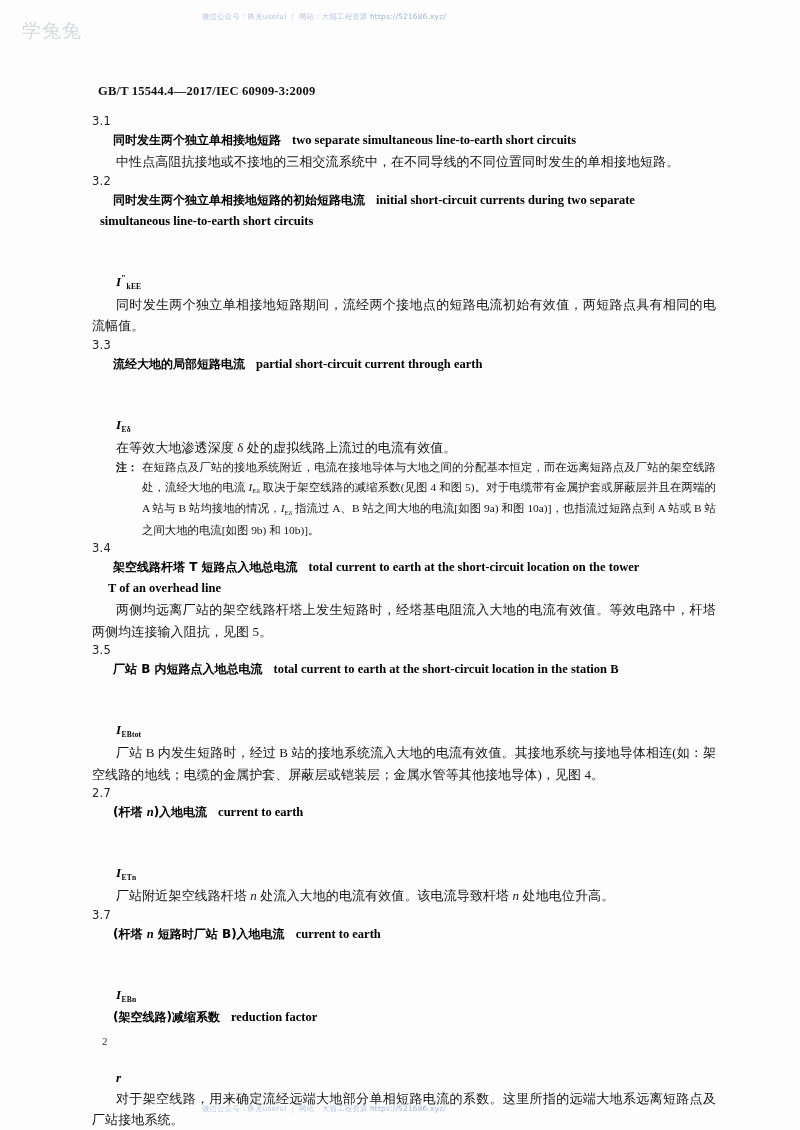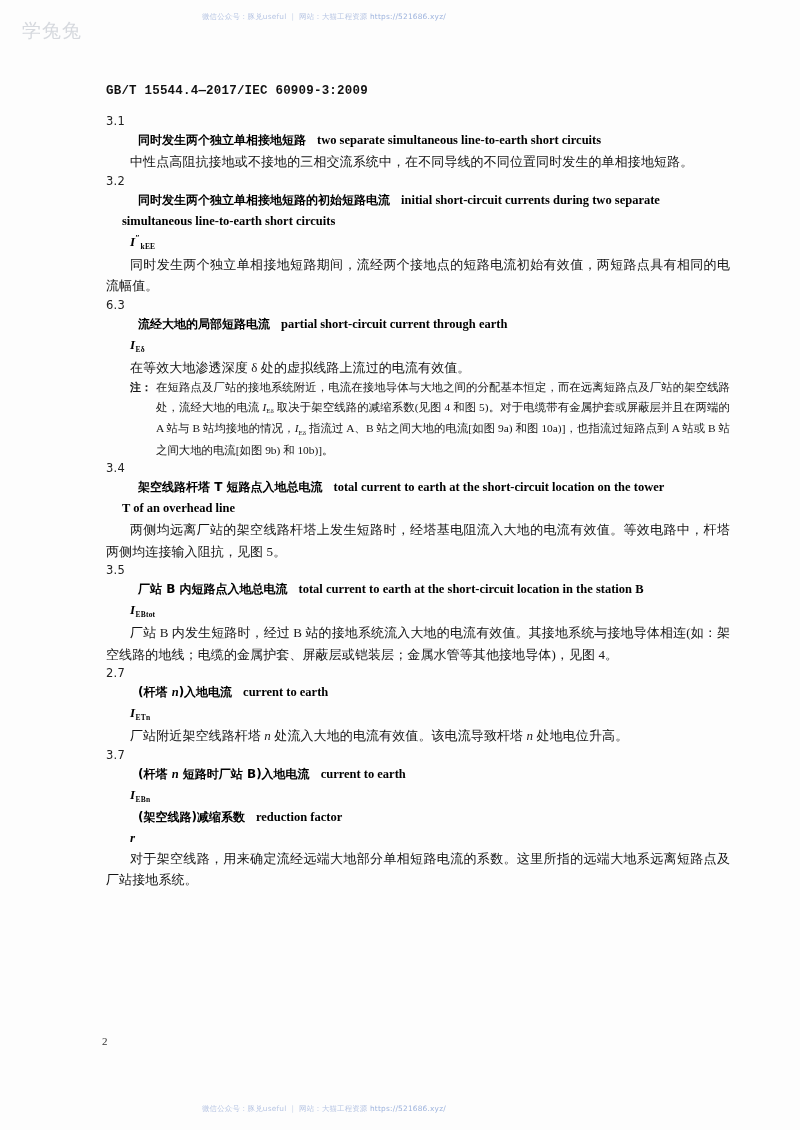--- a/index.html
+++ b/index.html
@@ -48,47 +48,47 @@
     white-space: nowrap;
   }
   .wm-bar.top { top: 12px; }
   .wm-bar.bottom { top: 1104px; }
   .wm-bar .sep { color: #ccd6ea; padding: 0 5px; }
   .wm-bar .url { color: #9db3dd; }
 
   
   .runhead {
     position: absolute;
-    left: 106px;
+    left: 98px;
     top: 84px;
-    font-family: Liberation Mono, monospace;
+    font-family: Liberation Serif, serif;
     font-weight: bold;
     font-size: 12.5px;
     letter-spacing: .2px;
     color: #111;
   }
 
   
   .content {
     position: absolute;
-    left: 106px;
+    left: 92px;
     top: 113px;
     width: 624px;
   }
 
   .clause-num {
     font-family: "DejaVu Sans", sans-serif;
     font-size: 11.5px;
     line-height: 17px;
     color: #222;
     letter-spacing: .3px;
   }
 
   .term {
-    margin-left: 32px;
+    margin-left: 21px;
     font-family: "DejaVu Sans", sans-serif;
     font-weight: bold;
     font-size: 12px;
     line-height: 21px;
     color: #000;
     text-indent: 0;
   }
   .term .en {
     font-family: "Liberation Serif", serif;
     font-weight: bold;
@@ -103,20 +103,21 @@
   }
 
   .symbol {
     margin-left: 24px;
     font-family: "Liberation Serif", serif;
     font-style: italic;
     font-weight: bold;
     font-size: 13px;
     line-height: 20px;
     color: #000;
+    margin-top: 40px;
   }
   .symbol sub {
     font-style: normal;
     font-weight: bold;
     font-size: 7.5px;
     letter-spacing: .2px;
     vertical-align: baseline;
     position: relative;
     top: 3px;
     left: .5px;
@@ -206,29 +207,29 @@
     <div class="clause-num">3.1</div>
     <div class="term">
       <span>同时发生两个独立单相接地短路</span><span class="gap"></span><span class="en">two separate simultaneous line-to-earth short circuits</span>
     </div>
     <div class="para">中性点高阻抗接地或不接地的三相交流系统中，在不同导线的不同位置同时发生的单相接地短路。</div>
 
     <div class="clause-num">3.2</div>
     <div class="term">
       <span>同时发生两个独立单相接地短路的初始短路电流</span><span class="gap"></span><span class="en">initial short-circuit currents during two separate</span>
     </div>
-    <div class="term wrap" style="text-indent:0;margin-left:16px;">
+    <div class="term wrap" style="text-indent:0;margin-left:8px;">
       <span class="en">simultaneous line-to-earth short circuits</span>
     </div>
     <div class="symbol">
       <span>I</span><sup>″</sup><sub>kEE</sub>
     </div>
     <div class="para">同时发生两个独立单相接地短路期间，流经两个接地点的短路电流初始有效值，两短路点具有相同的电流幅值。</div>
 
-    <div class="clause-num">6.3</div>
+    <div class="clause-num">3.3</div>
     <div class="term">
       <span>流经大地的局部短路电流</span><span class="gap"></span><span class="en">partial short-circuit current through earth</span>
     </div>
     <div class="symbol">
       <span>I</span><sub>Eδ</sub>
     </div>
     <div class="para">在等效大地渗透深度 δ 处的虚拟线路上流过的电流有效值。</div>
     <div class="note">
       <span class="lead">注：</span><span>在短路点及厂站的接地系统附近，电流在接地导体与大地之间的分配基本恒定，而在远离短路点及厂站的架空线路处，流经大地的电流 </span><i>I</i><sub>Eδ</sub><span> 取决于架空线路的减缩系数(见图 4 和图 5)。对于电缆带有金属护套或屏蔽层并且在两端的 A 站与 B 站均接地的情况，</span><i>I</i><sub>Eδ</sub><span> 指流过 A、B 站之间大地的电流[如图 9a) 和图 10a)]，也指流过短路点到 A 站或 B 站之间大地的电流[如图 9b) 和 10b)]。</span>
     </div>

